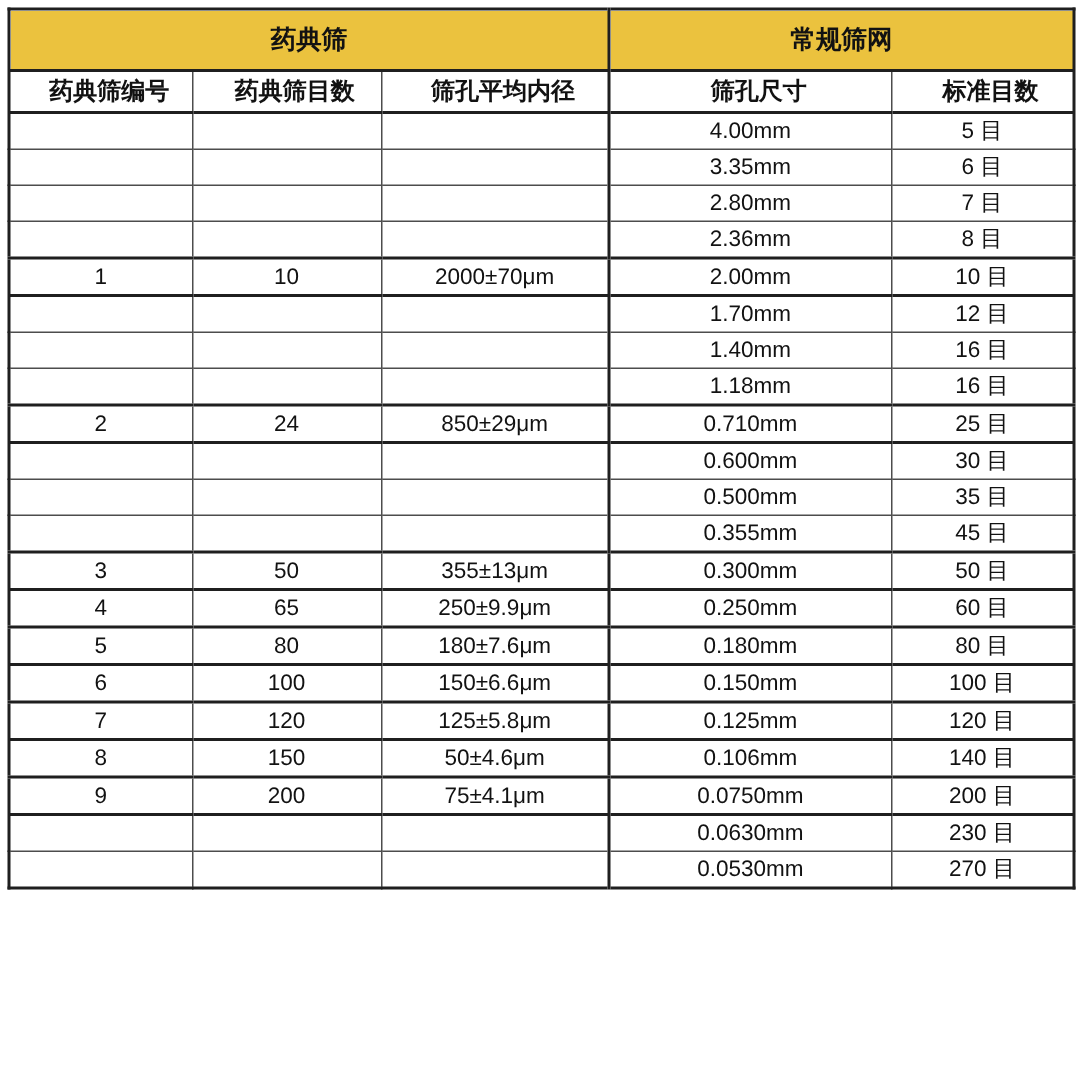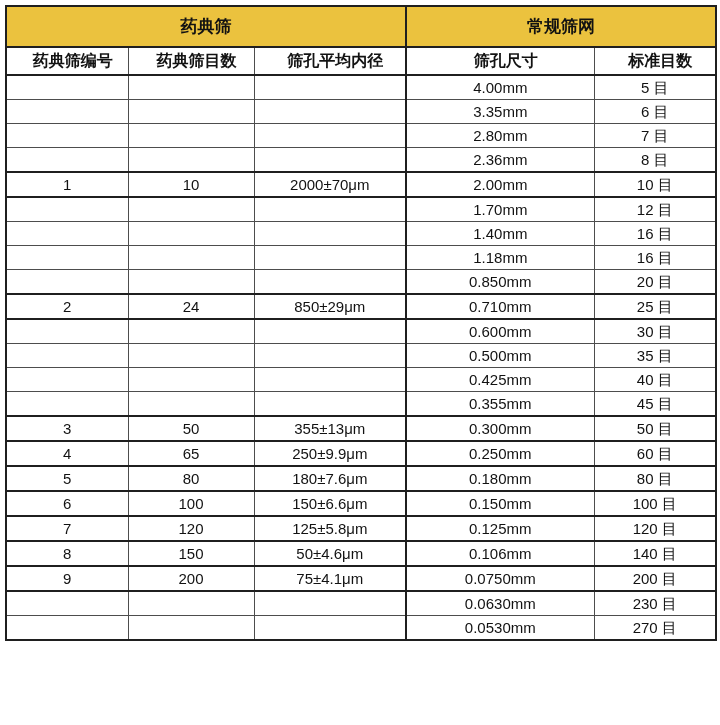--- a/index.html
+++ b/index.html
@@ -133,27 +133,20 @@
         <td class="sep">1.40mm</td>
         <td>16 目</td>
       </tr>
       <tr>
         <td></td>
         <td></td>
         <td></td>
         <td class="sep">1.18mm</td>
         <td>16 目</td>
       </tr>
-      <tr>
-        <td></td>
-        <td></td>
-        <td></td>
-        <td class="sep">0.850mm</td>
-        <td>20 目</td>
-      </tr>
       <tr class="boxed">
         <td>2</td>
         <td>24</td>
         <td>850±29μm</td>
         <td class="sep">0.710mm</td>
         <td>25 目</td>
       </tr>
       <tr>
         <td></td>
         <td></td>
@@ -165,27 +158,20 @@
         <td></td>
         <td></td>
         <td></td>
         <td class="sep">0.500mm</td>
         <td>35 目</td>
       </tr>
       <tr>
         <td></td>
         <td></td>
         <td></td>
-        <td class="sep">0.425mm</td>
-        <td>40 目</td>
-      </tr>
-      <tr>
-        <td></td>
-        <td></td>
-        <td></td>
         <td class="sep">0.355mm</td>
         <td>45 目</td>
       </tr>
       <tr class="boxed">
         <td>3</td>
         <td>50</td>
         <td>355±13μm</td>
         <td class="sep">0.300mm</td>
         <td>50 目</td>
       </tr>

